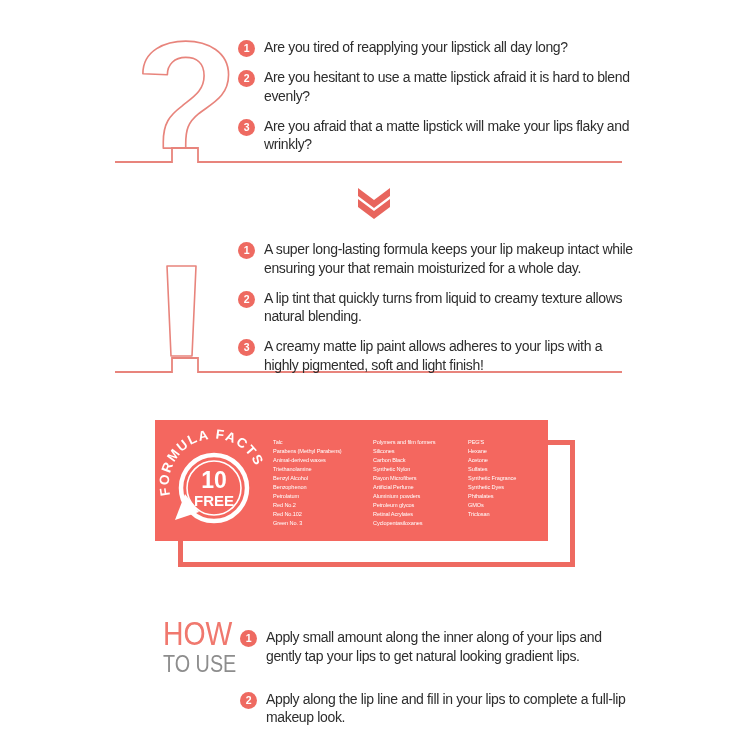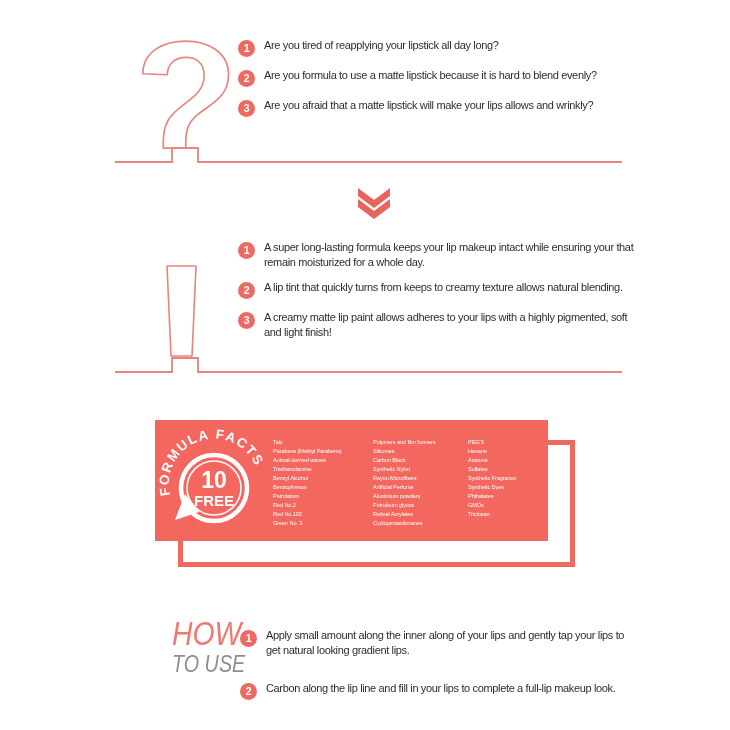--- a/index.html
+++ b/index.html
@@ -12,21 +12,21 @@
 
   
   .qa-list{position:absolute;}
   .row{display:flex;align-items:flex-start;margin-bottom:11px;}
   .num{
     flex:0 0 auto;width:17px;height:17px;border-radius:50%;
     background:#ee6a61;color:#fff;font-size:10.5px;line-height:17px;
     text-align:center;font-weight:bold;margin-right:9px;margin-top:2px;
     letter-spacing:-0.2px;
   }
-  .txt{font-size:11px;line-height:1.34;color:#2d2d2d;letter-spacing:-0.35px;}
+  .txt{font-size:14px;line-height:1.34;color:#2d2d2d;letter-spacing:-0.35px;}
 
   
   .glyph{position:absolute;}
 
   
   .chevrons{position:absolute;left:355px;top:185px;width:40px;height:36px;}
 
   
   .ff-wrap{position:absolute;left:155px;top:420px;width:400px;height:150px;}
   .ff-shadow{
@@ -41,21 +41,21 @@
   .ff-badge{flex:0 0 118px;position:relative;}
   .ff-cols{flex:1 1 auto;display:flex;padding-top:18px;}
   .ff-col{color:#ffffff;font-size:5.6px;line-height:1.62;letter-spacing:-0.1px;}
   .ff-col.c1{flex:0 0 100px;}
   .ff-col.c2{flex:0 0 95px;}
   .ff-col.c3{flex:1 1 auto;}
   .ff-col div{white-space:nowrap;}
 
   
   .how-wrap{position:absolute;left:160px;top:618px;}
-  .how-title{position:absolute;left:12px;top:0px;width:90px;font-style:italic;}
+  .how-title{position:absolute;left:3px;top:0px;width:90px;}
   .how-1{
     font-family:"Liberation Sans",sans-serif;font-size:33px;
     color:#f0786e;letter-spacing:0px;line-height:0.95;font-weight:400;
     transform:scaleX(0.86);transform-origin:left top;
   }
   .how-2{
     font-size:23px;color:#8d8d8d;letter-spacing:0px;line-height:1.1;
     margin-top:3px;transform:scaleX(0.86);transform-origin:left top;
   }
 </style>
@@ -73,25 +73,25 @@
     </svg>
   </div>
 
   <div class="qa-list" style="left:238px;top:38px;width:400px;">
     <div class="row">
       <div class="num">1</div>
       <div class="txt">Are you tired of reapplying your lipstick all day long?</div>
     </div>
     <div class="row">
       <div class="num">2</div>
-      <div class="txt">Are you formula to use a matte lipstick because it is hard to blend evenly?</div>
+      <div class="txt">Are you hesitant to use a matte lipstick afraid it is hard to blend evenly?</div>
     </div>
     <div class="row">
       <div class="num">3</div>
-      <div class="txt">Are you afraid that a matte lipstick will make your lips allows and wrinkly?</div>
+      <div class="txt">Are you afraid that a matte lipstick will make your lips flaky and wrinkly?</div>
     </div>
   </div>
 
   <div class="chevrons">
     <svg width="40" height="36" viewBox="0 0 40 36">
       <path d="M3 3 L19 15 L35 3 L35 11 L19 23 L3 11 Z" fill="#e8655d"></path>
       <path d="M3 14 L19 26 L35 14 L35 22 L19 34 L3 22 Z" fill="#e8655d"></path>
     </svg>
   </div>
 
@@ -102,21 +102,21 @@
     </svg>
   </div>
 
   <div class="qa-list" style="left:238px;top:240px;width:400px;">
     <div class="row">
       <div class="num">1</div>
       <div class="txt">A super long-lasting formula keeps your lip makeup intact while ensuring your that remain moisturized for a whole day.</div>
     </div>
     <div class="row">
       <div class="num">2</div>
-      <div class="txt">A lip tint that quickly turns from keeps to creamy texture allows natural blending.</div>
+      <div class="txt">A lip tint that quickly turns from liquid to creamy texture allows natural blending.</div>
     </div>
     <div class="row">
       <div class="num">3</div>
       <div class="txt">A creamy matte lip paint allows adheres to your lips with a highly pigmented, soft and light finish!</div>
     </div>
   </div>
 
   <div class="ff-wrap">
     <div class="ff-shadow"></div>
     <div class="ff-panel">
@@ -189,17 +189,17 @@
     </div>
   </div>
 
   <div class="qa-list" style="left:240px;top:628px;width:390px;">
     <div class="row" style="margin-bottom:24px;">
       <div class="num">1</div>
       <div class="txt">Apply small amount along the inner along of your lips and gently tap your lips to get natural looking gradient lips.</div>
     </div>
     <div class="row">
       <div class="num">2</div>
-      <div class="txt">Carbon along the lip line and fill in your lips to complete a full-lip makeup look.</div>
+      <div class="txt">Apply along the lip line and fill in your lips to complete a full-lip makeup look.</div>
     </div>
   </div>
 
 </div>
 
 </body></html>

